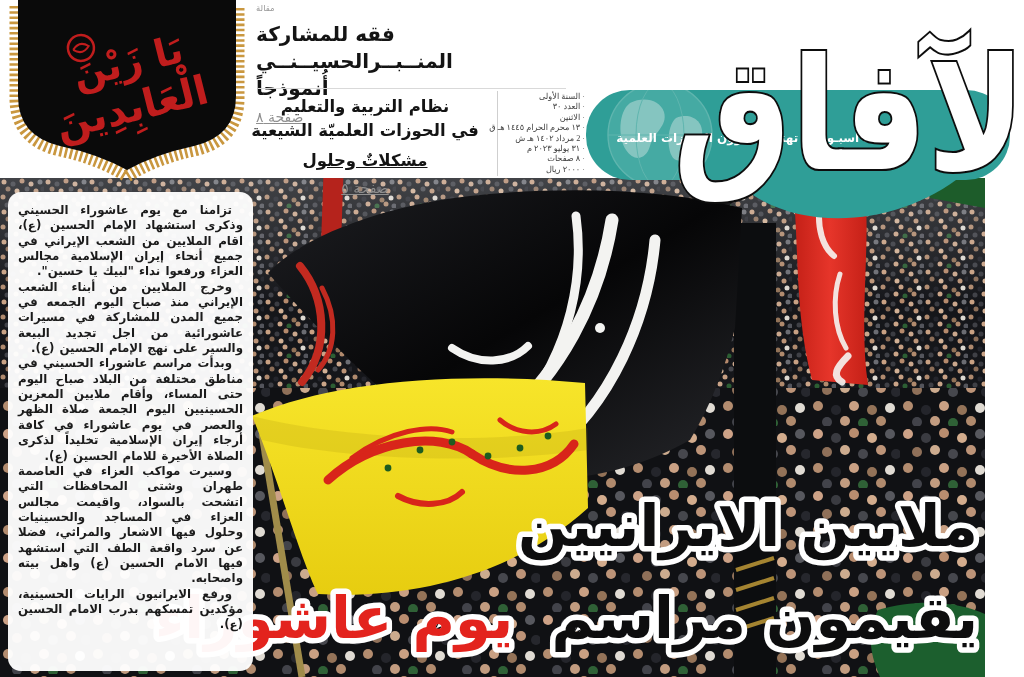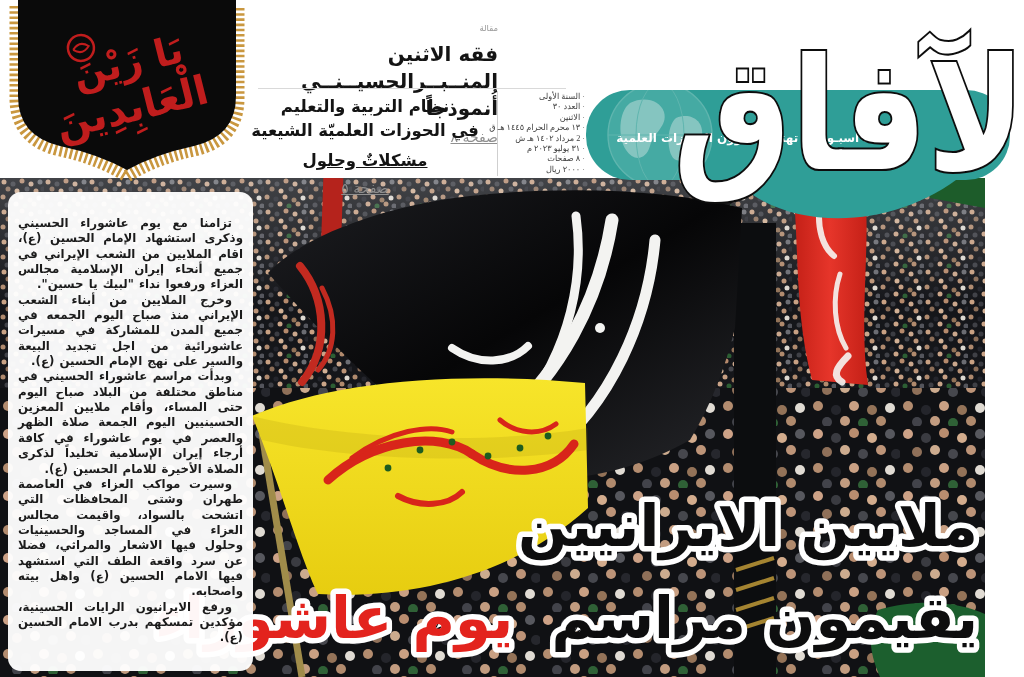--- a/index.html
+++ b/index.html
@@ -9,39 +9,39 @@
   
   #photo-svg{position:absolute;left:0;top:178px;width:985px;height:499px;z-index:1;}
 
   
   #masthead-svg{position:absolute;left:560px;top:0;width:464px;height:240px;z-index:4;}
 
   
   #pennant-svg{position:absolute;left:6px;top:0;width:242px;height:182px;z-index:3;}
 
   
-  .story1{position:absolute;left:256px;top:3px;width:242px;z-index:3;direction:rtl;text-align:right;margin-top:20px;}
+  .story1{position:absolute;left:256px;top:3px;width:242px;z-index:3;direction:rtl;text-align:left;}
   .story2{position:absolute;left:244px;top:95px;width:242px;z-index:3;direction:rtl;text-align:center;}
   .kicker{font-size:8.5px;color:#9a9a9a;margin-bottom:8px;}
   .t-big{font-size:20px;font-weight:bold;color:#141414;line-height:27px;letter-spacing:-0.2px;}
   .t-med{font-size:16.5px;font-weight:bold;color:#141414;line-height:24px;}
   .gap-top{margin-top:6px;text-decoration:underline;}
   .pageref{font-size:14px;color:#8f8f8f;margin-top:7px;text-decoration:underline;}
   .h-divider{position:absolute;left:258px;top:88px;width:308px;height:1px;background:#d9d9d9;z-index:3;}
 
   
   .dates{position:absolute;left:497px;top:91px;width:92px;z-index:3;border-left:1px solid #cfcfcf;box-sizing:border-box;padding:1px 4px 1px 0;font-family:Liberation Serif, serif;}
   .dates ul{list-style:none;margin:0;padding:0;direction:rtl;}
   .dates li{font-size:8.2px;line-height:10.4px;color:#3d3d3d;text-align:right;white-space:nowrap;}
   .dates li::before{content:"· ";color:#6b6b6b;}
 
   
   .lead-panel{position:absolute;left:8px;top:192px;width:245px;height:479px;z-index:2;
     background:rgba(255,255,255,0.96);border-radius:13px;box-sizing:border-box;
-    padding:24px 10px;overflow:hidden;direction:rtl;}
+    padding:11px 10px;overflow:hidden;direction:rtl;}
   .lead-panel p{margin:0;font-size:11.8px;line-height:15.35px;font-weight:bold;color:#1b1b1b;
     text-align:justify;text-indent:11px;word-spacing:1px;}
 </style>
 </head>
 <body>
 
 <div id="page">
 
   <svg id="photo-svg" viewBox="0 0 985 499" xmlns="http://www.w3.org/2000/svg">
     <defs>
@@ -190,21 +190,21 @@
     <g transform="rotate(-14 121 88)" font-family="DejaVu Sans, sans-serif" font-weight="bold" fill="#c01d1d" text-anchor="middle">
       <circle cx="86" cy="38" r="13" fill="none" stroke="#c01d1d" stroke-width="2.5"></circle>
       <path d="M 78,38 Q 86,30 94,38 Q 86,46 78,38" fill="none" stroke="#c01d1d" stroke-width="2"></path>
       <text x="128" y="76" font-size="38">يَا زَيْنَ</text>
       <text x="121" y="122" font-size="40">الْعَابِدِينَ</text>
     </g>
   </svg>
 
   <div class="story1">
     <div class="kicker">مقالة</div>
-    <div class="t-big">فقه الاثنين</div>
+    <div class="t-big">فقه للمشاركة</div>
     <div class="t-big">المنــبــرالحسيــنــي أُنموذجاً</div>
     <div class="pageref">صفحة ٨</div>
   </div>
 
   <div class="h-divider"></div>
 
   <div class="story2">
     <div class="t-med">نظام التربية والتعليم</div>
     <div class="t-med">في الحوزات العلميّة الشيعية</div>
     <div class="t-med gap-top">مشكلاتٌ وحلول</div>

